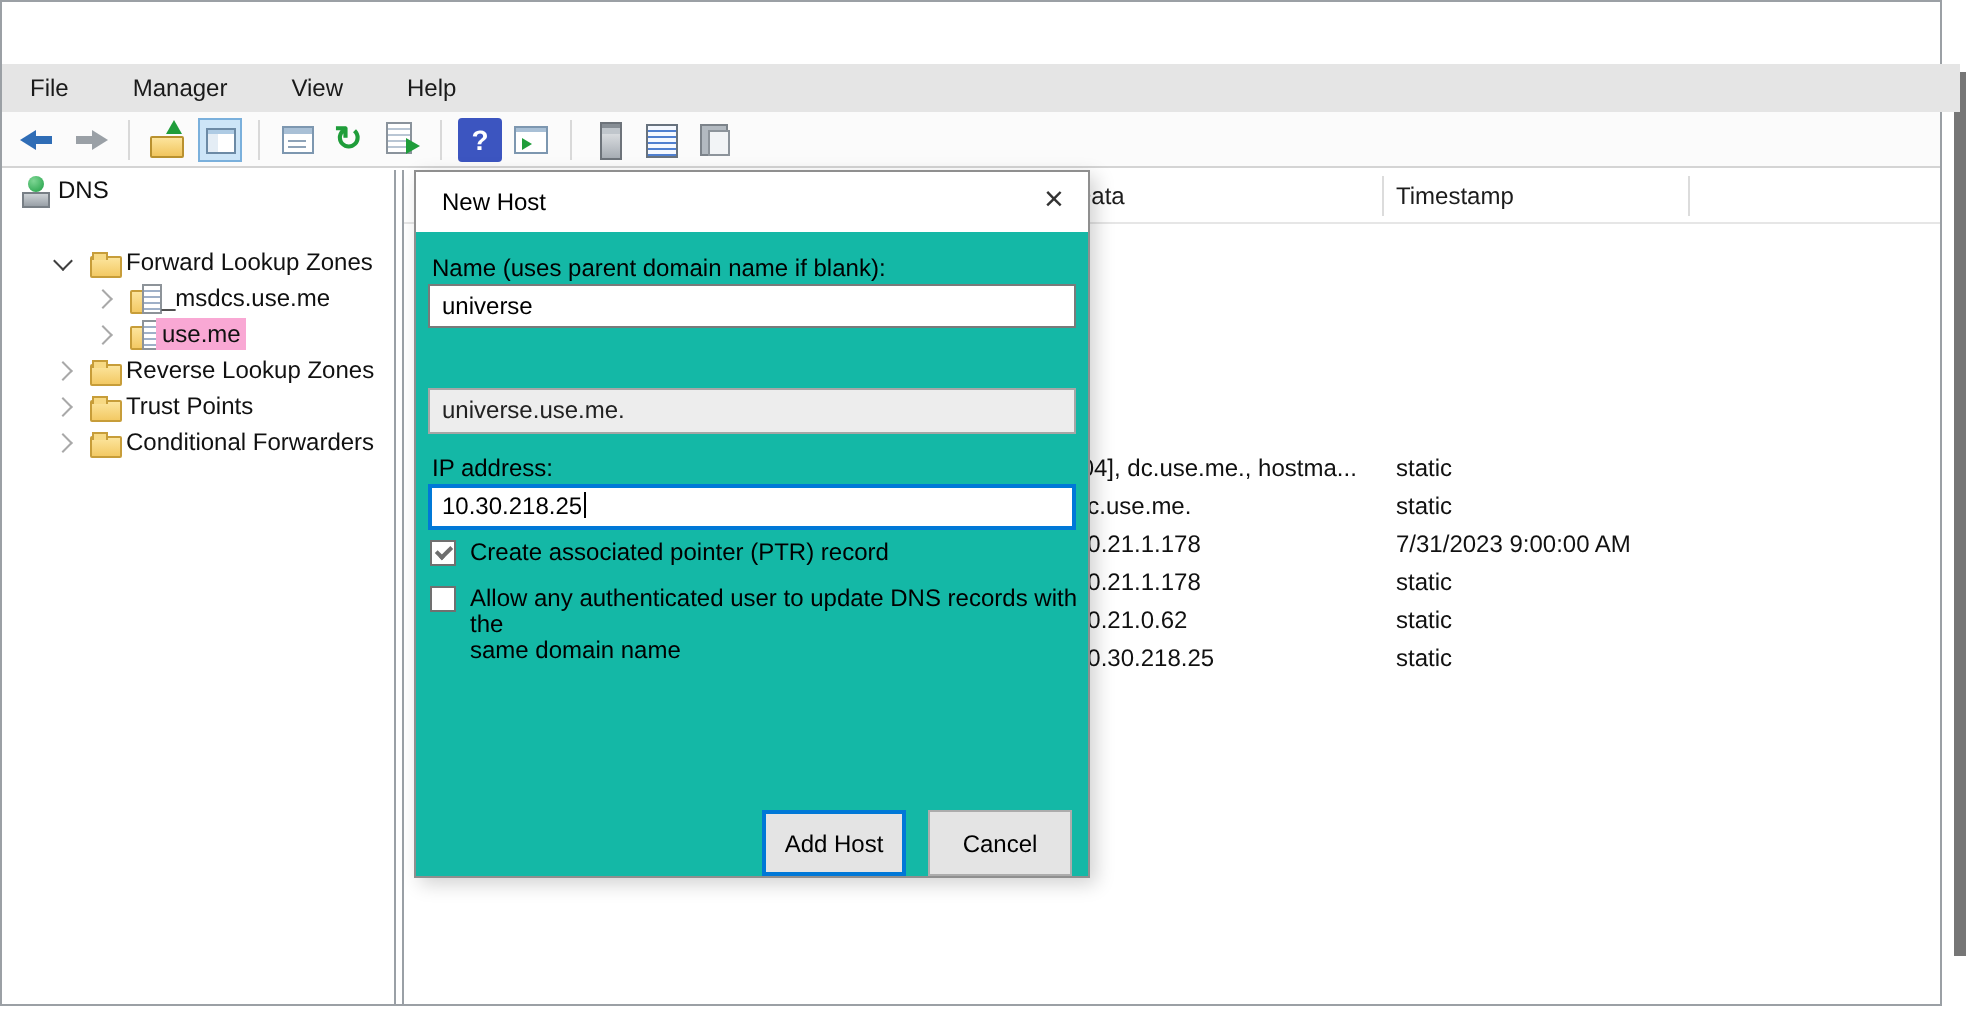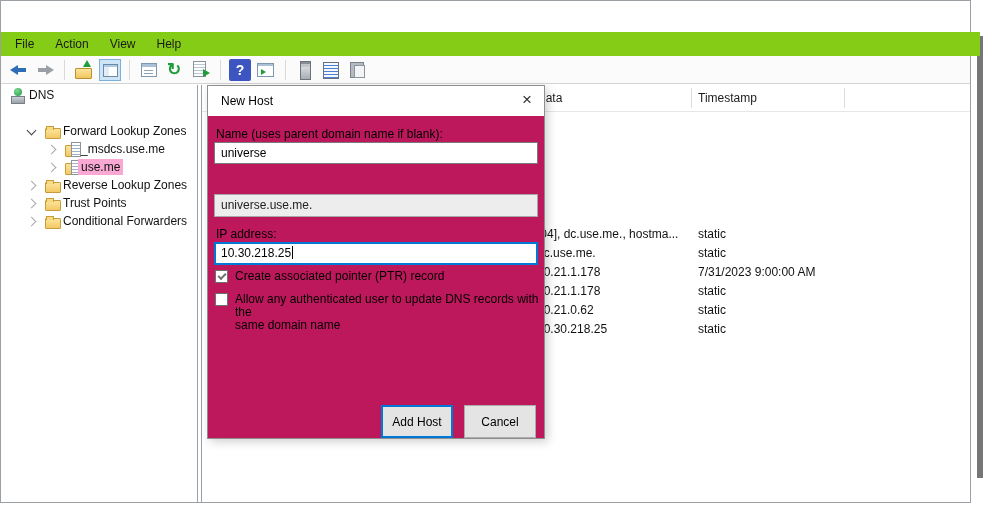--- a/index.html
+++ b/index.html
@@ -19,21 +19,21 @@
   .app-icon::after{content:"";position:absolute;left:1px;top:8px;width:12px;height:6px;
       background:linear-gradient(#cdd2d6,#99a0a7);border:1px solid #787f86;}
   .title{position:absolute;left:35px;top:9px;font-size:12px;color:#8e8e8e;}
   .winctl{position:absolute;top:0;width:44px;height:30px;text-align:center;color:#5c5c5c;}
   .winctl.min{left:845px}.winctl.max{left:889px}.winctl.close{left:933px}
   .winctl.min::before{content:"\2212";font-size:13px;line-height:28px;}
   .winctl.max::before{content:"";display:inline-block;width:9px;height:8px;border:1px solid #6a6a6a;margin-top:10px;}
   .winctl.close::before{content:"\00D7";font-size:17px;line-height:27px;}
 
   .menubar{position:absolute;left:0;top:31px;width:100%;height:24px;display:flex;align-items:center;
-           padding-left:10px;gap:13px;font-size:12px;color:#1a1a1a;background:#84cc16;}
+           padding-left:10px;gap:24px;font-size:12px;color:#1a1a1a;background:#e5e5e5;}
   .menu-item{padding:2px 4px;}
 
   .toolbar{position:absolute;left:0;top:55px;width:100%;height:28px;background:#fbfbfb;
            border-bottom:1px solid #d4d4d4;display:flex;align-items:center;padding-left:7px;gap:4px;box-sizing:border-box;}
   .tb-sep{width:1px;height:20px;background:#d9d9d9;margin:0 4px;flex:none;}
   .tb-icon{width:22px;height:22px;position:relative;flex:none;display:inline-block;}
 
   .tb-back::before{content:"";position:absolute;left:2px;top:6px;border-top:5px solid transparent;border-bottom:5px solid transparent;border-right:8px solid #2f6db6;}
   .tb-back::after{content:"";position:absolute;left:10px;top:9px;width:8px;height:4px;background:#2f6db6;}
   .tb-forward::before{content:"";position:absolute;right:2px;top:6px;border-top:5px solid transparent;border-bottom:5px solid transparent;border-left:8px solid #9aa0a6;}
@@ -108,21 +108,21 @@
   .col-ts{position:absolute;left:496px;top:6px;}
   .colsep{position:absolute;top:3px;width:1px;height:20px;background:#dcdcdc;}
   .colsep.s1{left:489px}.colsep.s2{left:642px}
 
   .list-rows{position:absolute;left:0;top:140px;right:0;}
   .lrow{position:absolute;left:0;height:19px;width:100%;font-size:12px;color:#111;}
   .lrow .c1{position:absolute;left:335px;top:2px;white-space:pre;}
   .lrow .c2{position:absolute;left:496px;top:2px;white-space:pre;}
 
   
-  .dialog{position:absolute;left:207px;top:85px;width:336px;height:352px;background:#be185d;
+  .dialog{position:absolute;left:207px;top:85px;width:336px;height:352px;background:#14b8a6;
           border:1px solid #8f8f8f;box-shadow:3px 3px 9px rgba(0,0,0,0.18);font-size:12px;color:#000;box-sizing:content-box;}
   .dlg-titlebar{position:absolute;left:0;top:0;width:100%;height:30px;background:#fff;}
   .dlg-title{position:absolute;left:13px;top:8px;}
   .dlg-close{position:absolute;right:8px;top:5px;width:18px;height:18px;text-align:center;}
   .dlg-close::before{content:"\00D7";font-size:17px;color:#333;line-height:18px;}
 
   .dlg-label{position:absolute;left:8px;}
   .l-name{top:41px}.l-fqdn{top:93px}.l-ip{top:141px}
 
   .field{position:absolute;left:6px;width:324px;background:#fff;border:1px solid #7a7a7a;
@@ -147,21 +147,21 @@
 </head>
 <body>
 
 <div class="screen">
   <div class="bg-strip"></div>
 
   <div class="win">
 
     <div class="menubar">
       <span class="menu-item">File</span>
-      <span class="menu-item">Action</span>
+      <span class="menu-item">Manager</span>
       <span class="menu-item">View</span>
       <span class="menu-item">Help</span>
     </div>
 
     <div class="toolbar" id="toolbar">
         <span class="tb-icon tb-back"></span>
         <span class="tb-icon tb-forward"></span>
         <i class="tb-sep"></i>
         <span class="tb-icon tb-up-one-level"></span>
         <span class="tb-icon tb-show-console-tree"></span>

